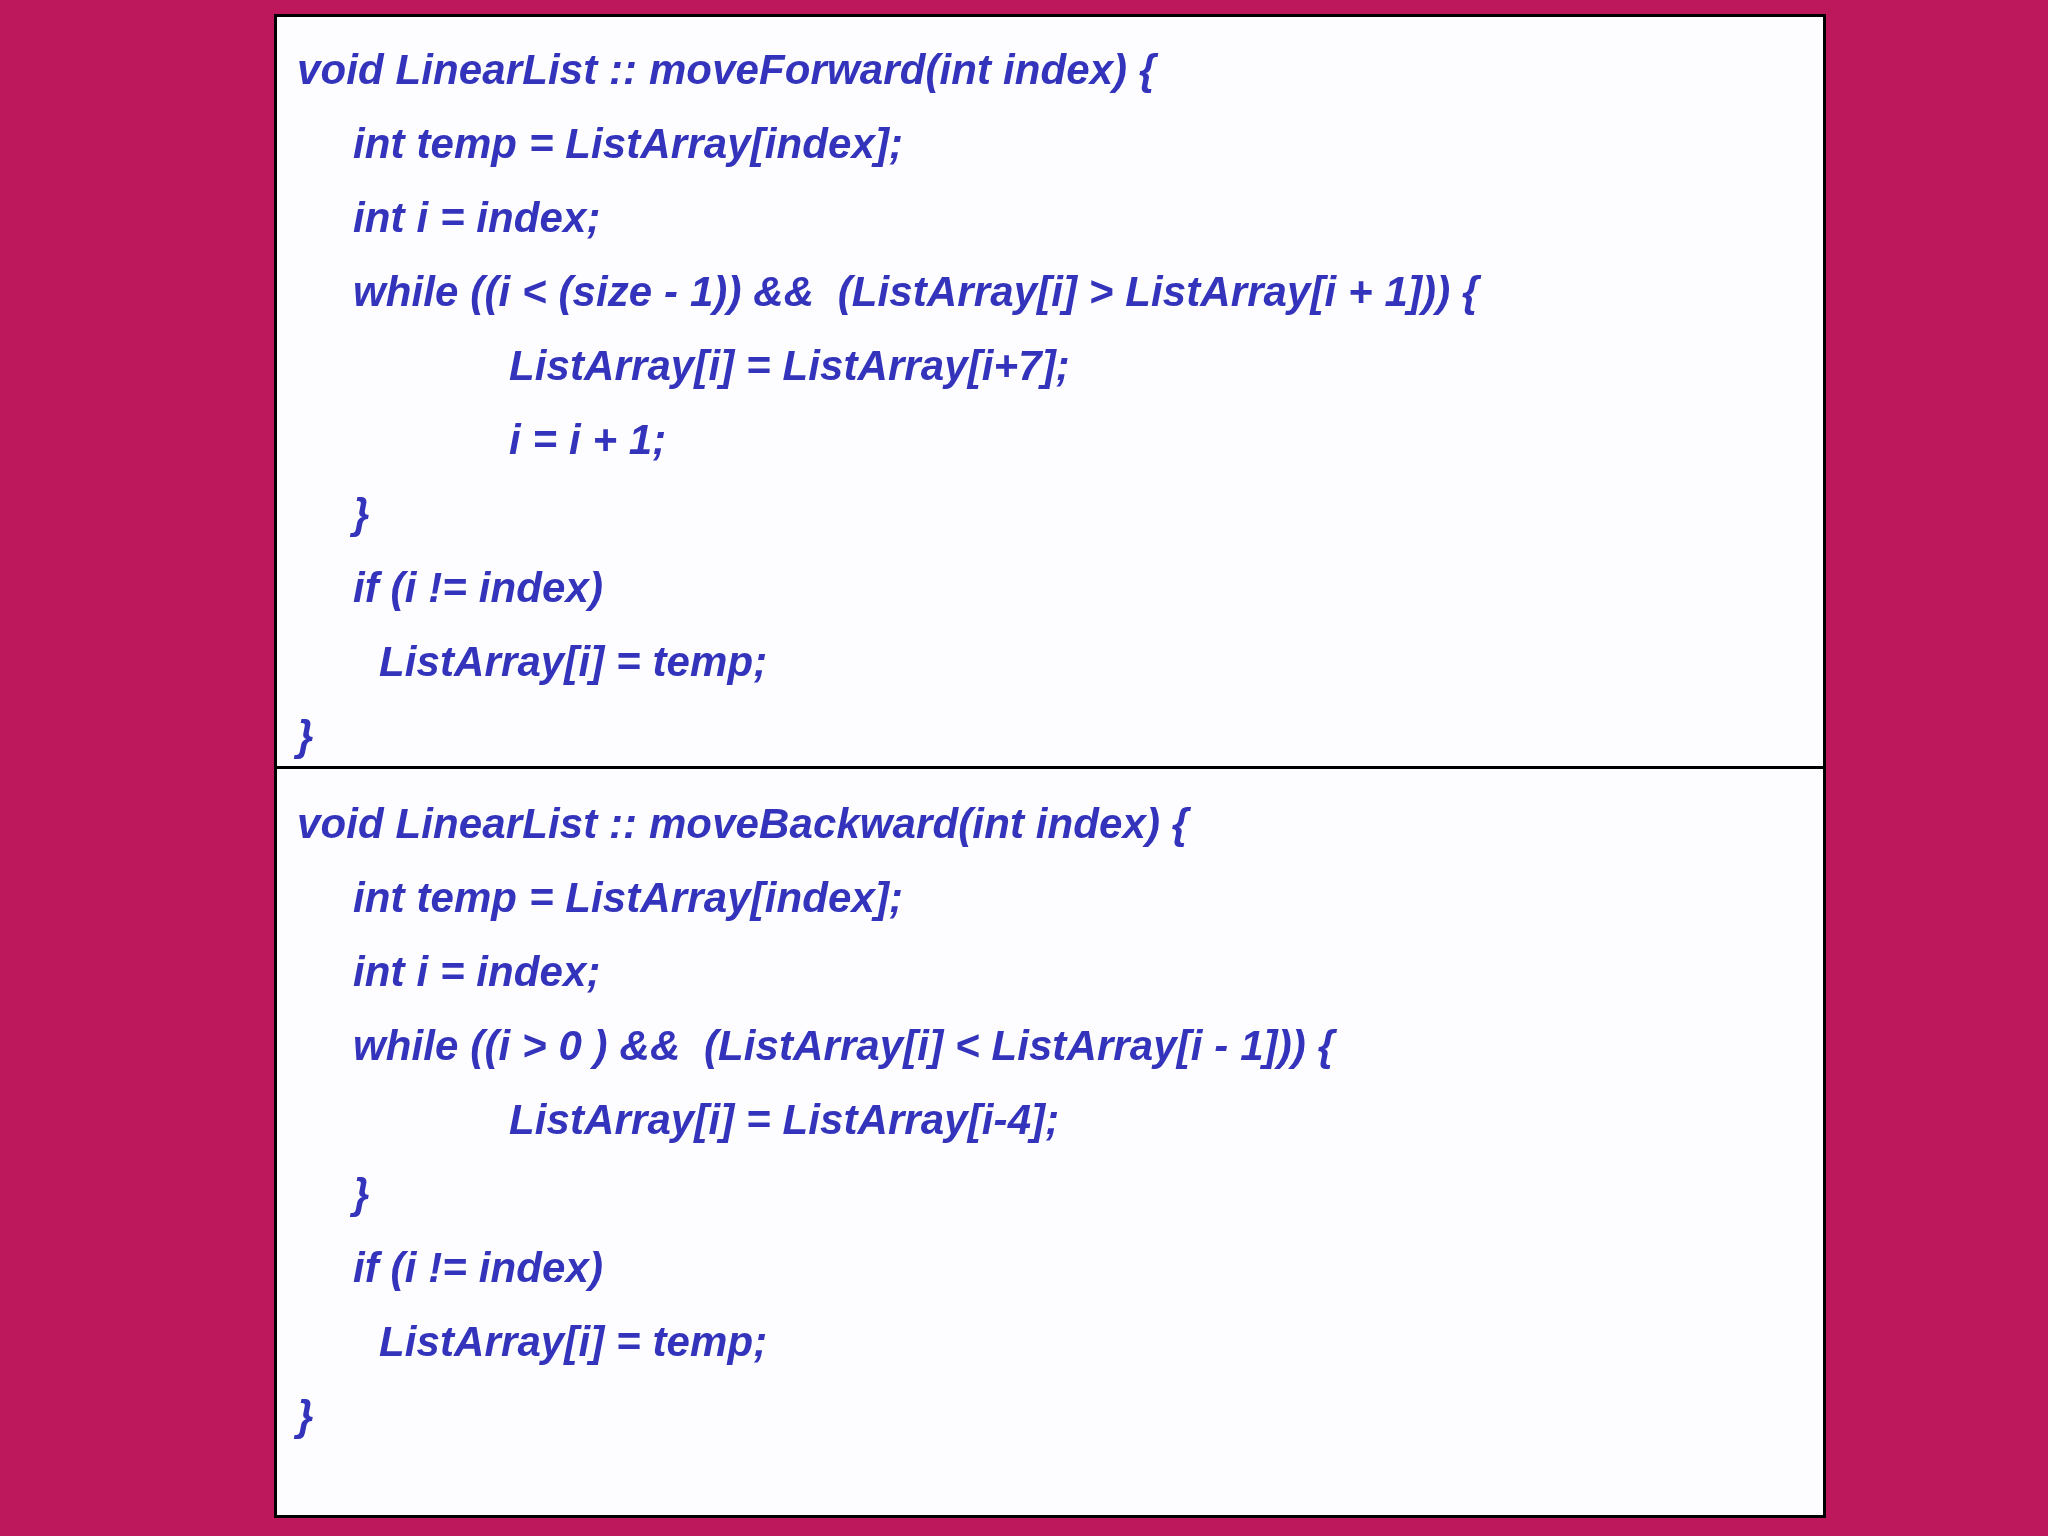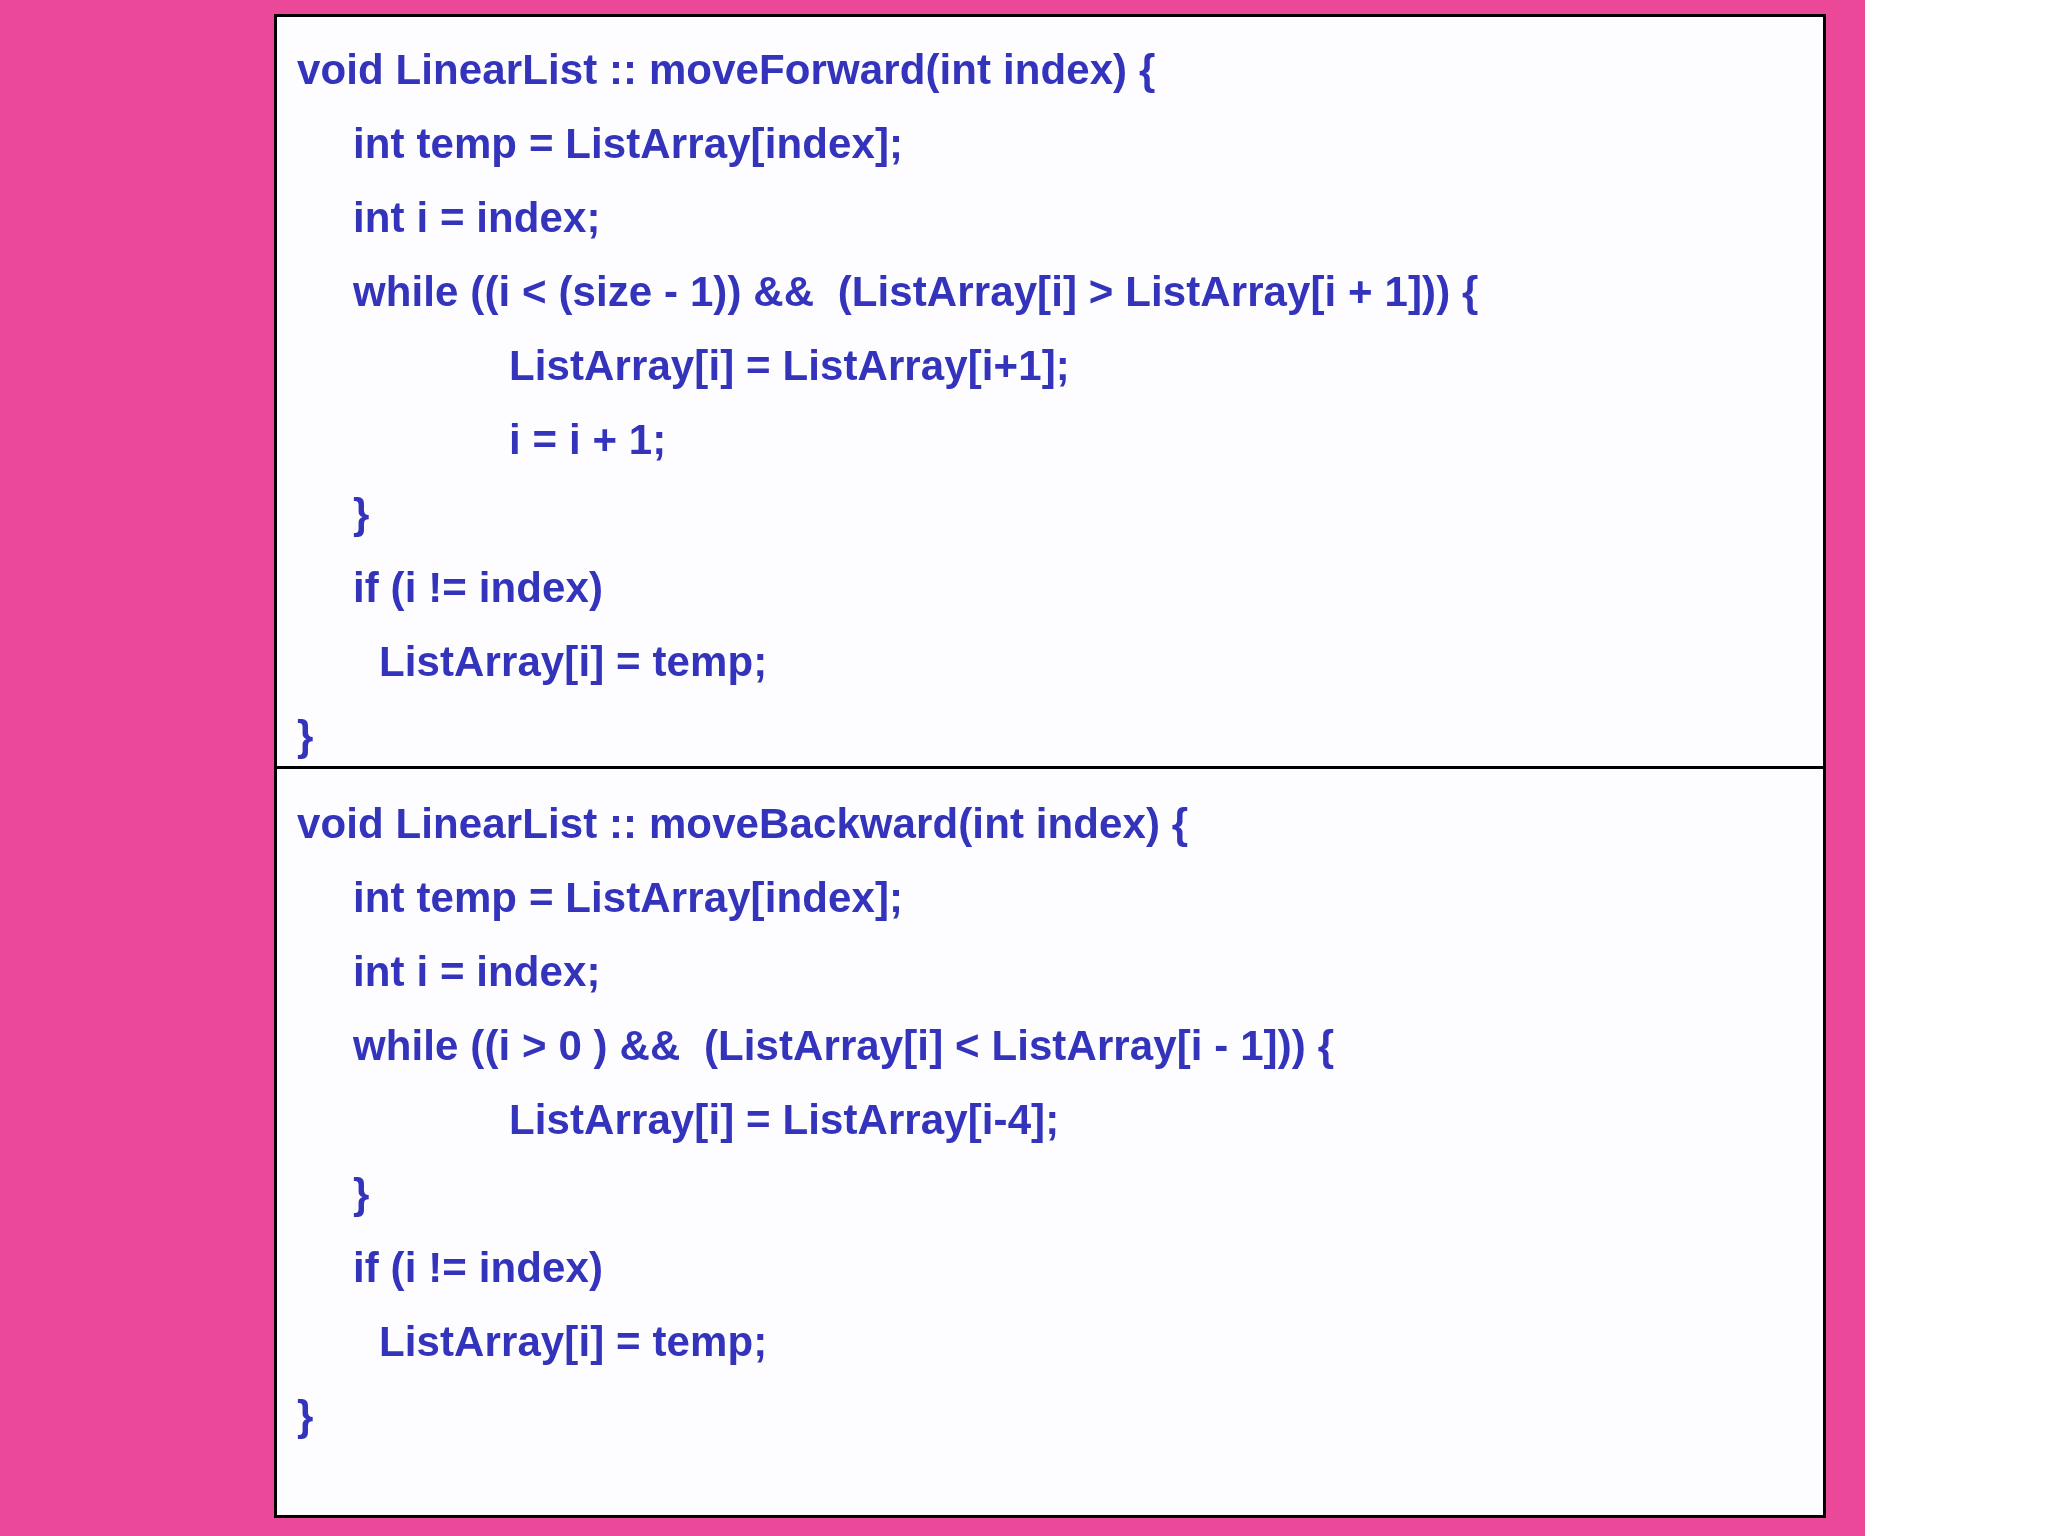--- a/index.html
+++ b/index.html
@@ -9,23 +9,24 @@
   }
   body {
     width: 2048px;
     height: 1536px;
     font-family: "Liberation Sans", sans-serif;
     overflow: hidden;
   }
 
   .slide {
     position: relative;
-    width: 1865px;
+    width: 2048px;
     height: 1536px;
-    background: #ec4899;
+    background: #be185d;
+    font-style: italic;
   }
 
   
   .code-frame {
     position: absolute;
     left: 274px;
     top: 14px;
     width: 1552px;
     height: 1504px;
     box-sizing: border-box;
@@ -76,21 +77,21 @@
 
 <div class="slide">
 
   <div class="code-frame">
 
     <div class="code-panel first">
       <div class="code-line ind-0">void LinearList :: moveForward(int index) {</div>
       <div class="code-line ind-1">int temp = ListArray[index];</div>
       <div class="code-line ind-1">int i = index;</div>
       <div class="code-line ind-1">while ((i &lt; (size - 1)) &amp;&amp;  (ListArray[i] &gt; ListArray[i + 1])) {</div>
-      <div class="code-line ind-3">ListArray[i] = ListArray[i+1];</div>
+      <div class="code-line ind-3">ListArray[i] = ListArray[i+7];</div>
       <div class="code-line ind-3">i = i + 1;</div>
       <div class="code-line ind-1">}</div>
       <div class="code-line ind-1">if (i != index)</div>
       <div class="code-line ind-2">ListArray[i] = temp;</div>
       <div class="code-line ind-0">}</div>
     </div>
 
     <div class="code-panel second">
       <div class="code-line ind-0">void LinearList :: moveBackward(int index) {</div>
       <div class="code-line ind-1">int temp = ListArray[index];</div>

